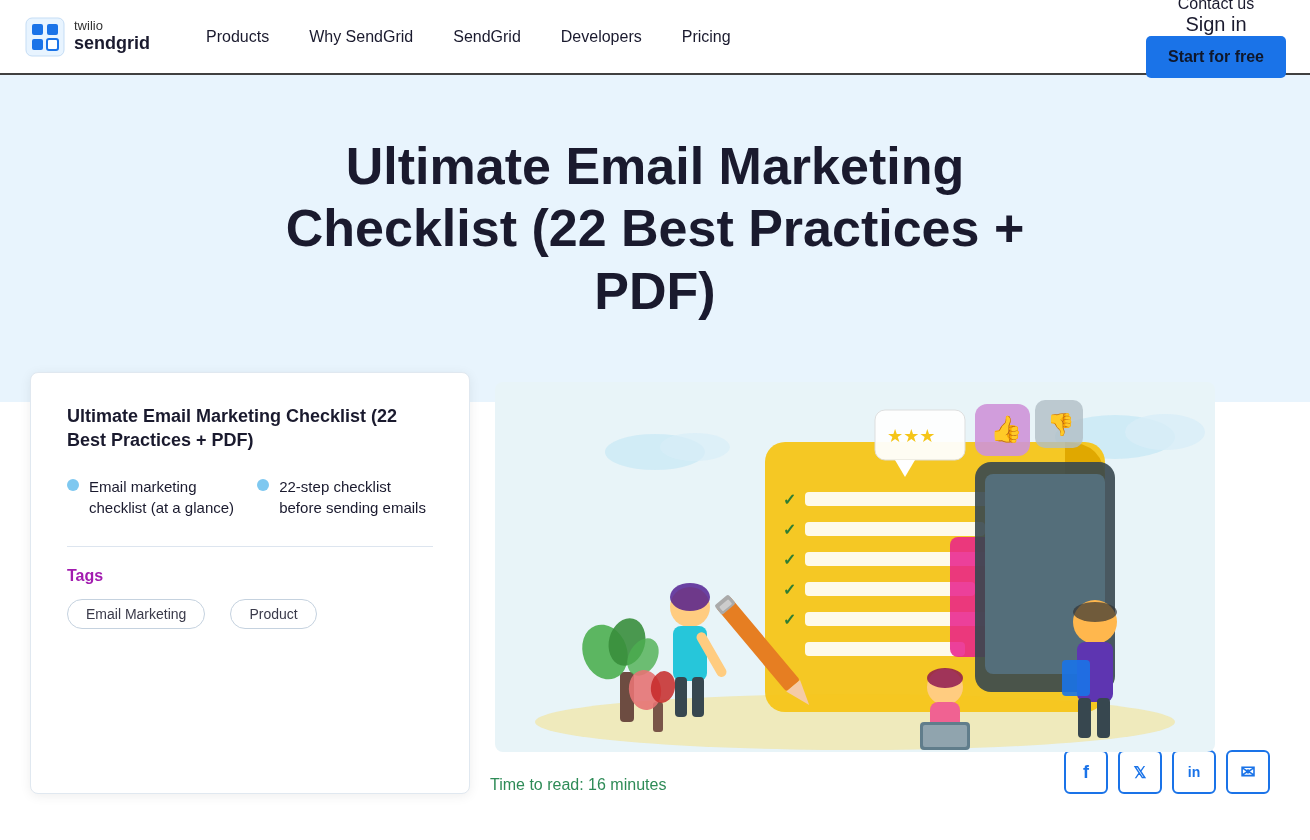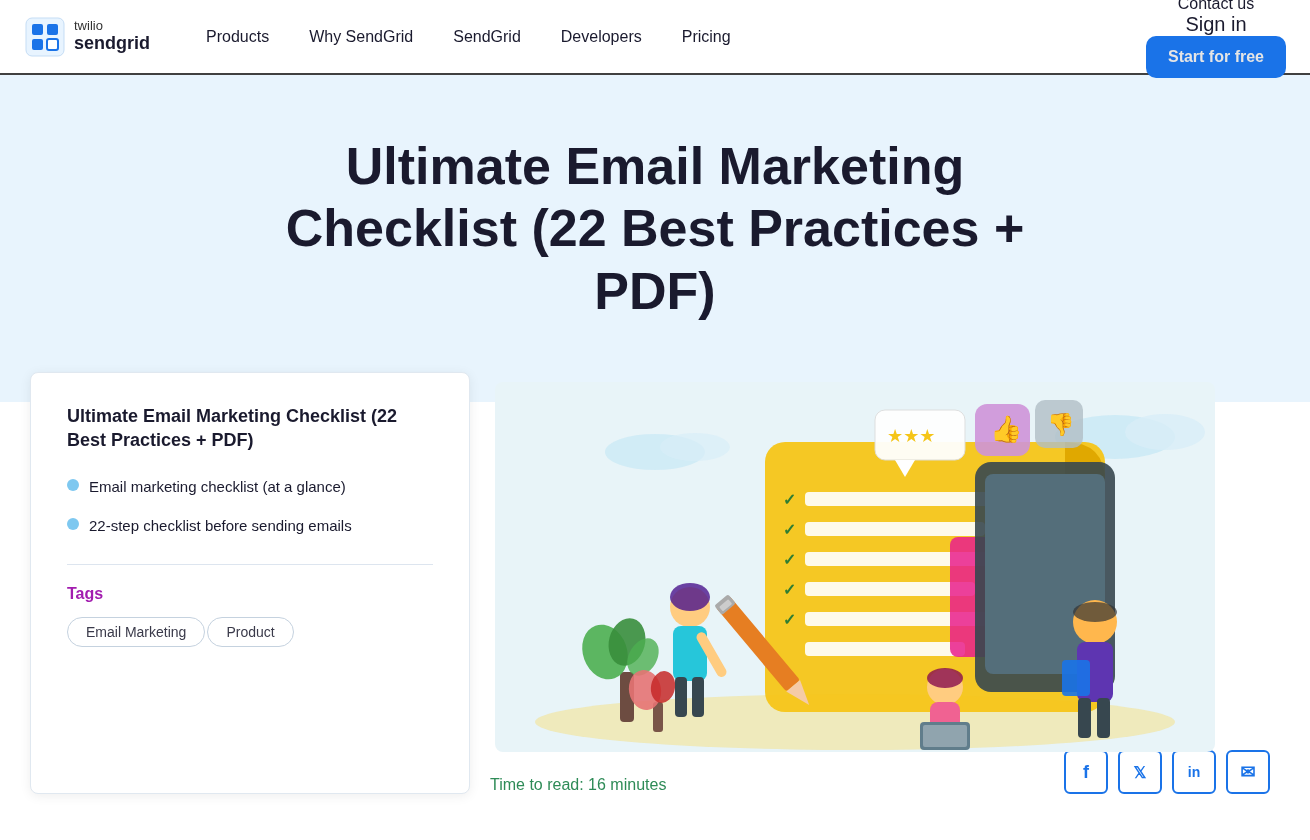--- a/index.html
+++ b/index.html
@@ -17,21 +17,21 @@
     .logo-text .l2 { font-size: 18px; color: #1a1a2e; font-weight: 700; }
     .nav-links { display: flex; align-items: center; gap: 8px; flex: 1; }
     .nav-link {
       padding: 8px 16px; font-size: 16px; color: #1a1a2e; text-decoration: none;
       font-weight: 500; cursor: pointer; border-radius: 4px;
     }
     .nav-right { display: flex; align-items: center; gap: 0; margin-left: auto; flex-direction: column; }
     .nav-contact { font-size: 16px; color: #1a1a2e; font-weight: 500; cursor: pointer; }
     .nav-signin { font-size: 20px; color: #1a1a2e; font-weight: 500; cursor: pointer; }
     .btn-start {
-      background: #1a73e8; color: #e5e5e5; padding: 12px 22px; border-radius: 10px;
+      background: #1a73e8; color: #0f172a; padding: 12px 22px; border-radius: 5px;
       font-size: 16px; font-weight: 700; border: none; cursor: pointer; white-space: nowrap;
     }
 
     
     .hero {
       background: #e8f4fd; text-align: center;
       padding: 60px 40px 80px; min-height: 290px;
       display: flex; align-items: center; justify-content: center;
     }
     .hero h1 {
@@ -46,29 +46,29 @@
 
     
     .left-card {
       background: #fff; border: 1px solid #e0e8f0; border-radius: 8px;
       padding: 32px 36px 36px; width: 440px; min-width: 440px;
       box-shadow: 0 2px 12px rgba(0,0,0,0.07); z-index: 2;
     }
     .card-title {
       font-size: 18px; font-weight: 800; color: #1a1a2e; margin-bottom: 24px; line-height: 1.3;
     }
-    .bullet-list { list-style: none; display: flex; flex-direction: column; gap: 18px; margin-bottom: 28px; }
+    .bullet-list { list-style: none; display: flex; gap: 18px; margin-bottom: 28px; }
     .bullet-list li { display: flex; align-items: flex-start; gap: 10px; font-size: 15px; color: #1a1a2e; line-height: 1.4; }
     .bullet-dot {
       width: 12px; height: 12px; background: #7ec8f0; border-radius: 50%;
       margin-top: 3px; flex-shrink: 0;
     }
     .divider { border: none; border-top: 1px solid #dde5ef; margin: 20px 0 20px; }
     .tags-label { font-size: 16px; font-weight: 700; color: #a21caf; margin-bottom: 14px; }
-    .tags-row { display: flex; gap: 2px; flex-wrap: wrap; }
+    .tags-row { display: flex; gap: 25px; flex-wrap: wrap; }
     .tag {
       border: 1px solid #c5d2df; border-radius: 20px; padding: 6px 18px;
       font-size: 14px; color: #3a3a4a; cursor: pointer; background: #fff;
     }
 
     
     .right-area {
       flex: 1; display: flex; flex-direction: column; align-items: flex-start;
       padding-left: 10px; position: relative;
     }

